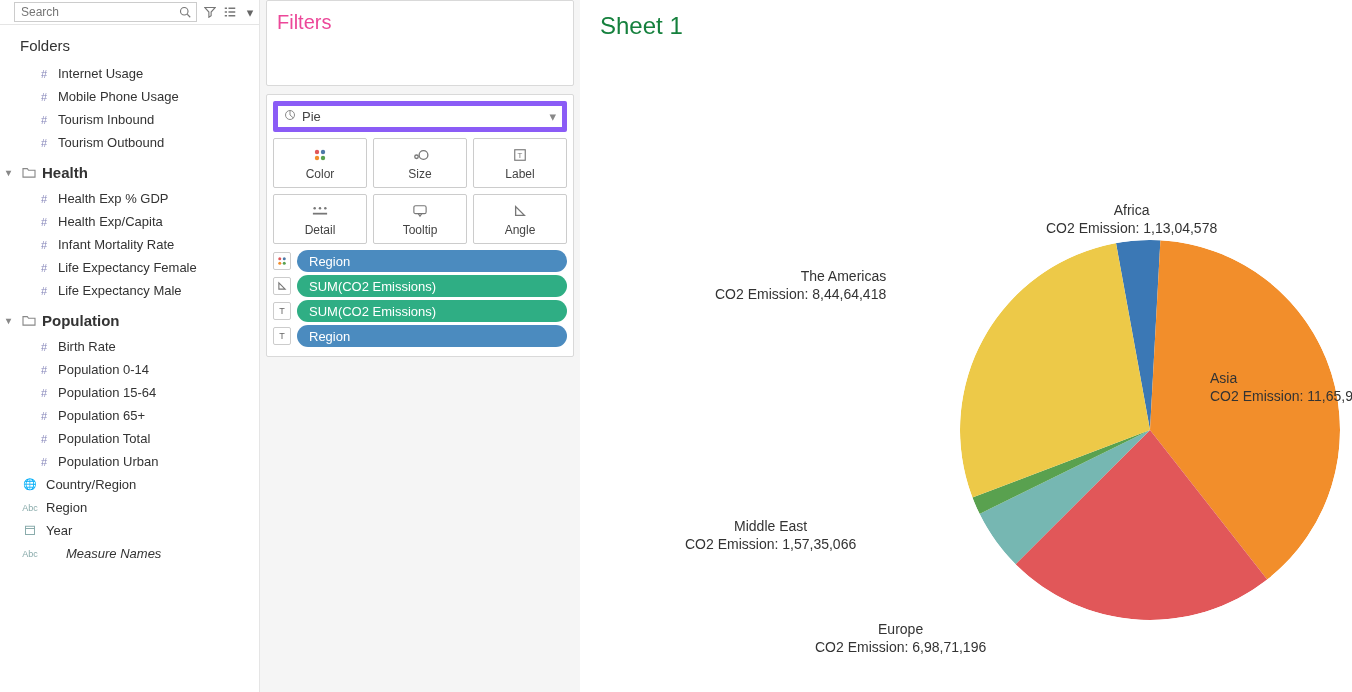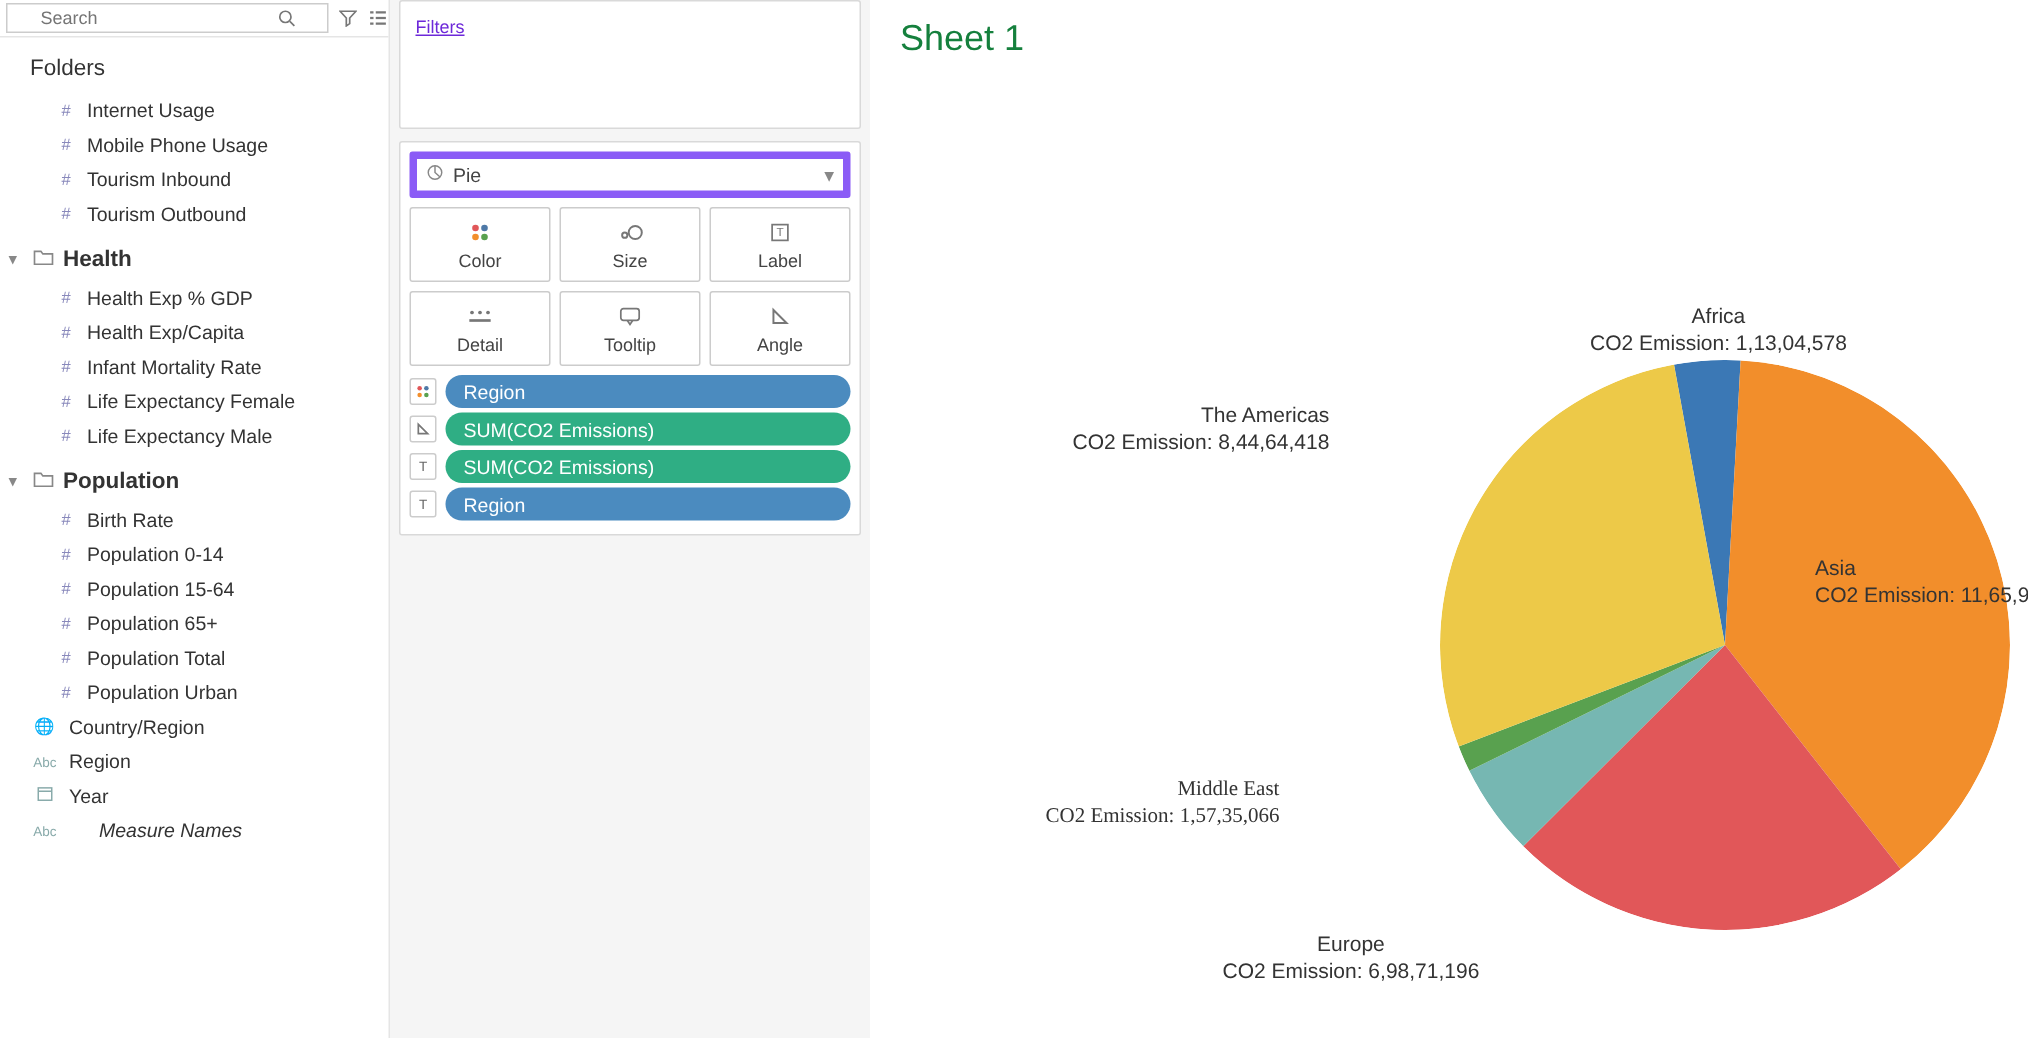--- a/index.html
+++ b/index.html
@@ -27,22 +27,23 @@
     align-items: center;
     padding: 2px 4px;
     border-bottom: 1px solid #e5e5e5;
   }
   .search-box {
     flex: 1;
     display: flex;
     align-items: center;
     border: 1px solid #ccc;
     height: 20px;
-    padding: 0 20px;
+    padding: 0 4px;
     background: #fff;
+    margin-left: 10px;
   }
   .search-box input {
     flex: 1;
     border: none;
     outline: none;
     font-size: 12px;
     color: #666;
     background: transparent;
   }
   .icon-small { width: 14px; height: 14px; display: inline-flex; align-items: center; justify-content: center; color: #666; }
@@ -91,23 +92,22 @@
     flex-direction: column;
     gap: 8px;
   }
   .card {
     background: #fff;
     border: 1px solid #d9d9d9;
     border-radius: 2px;
   }
   .card-header {
     padding: 10px 10px;
-    font-size: 12px;
-    color: #6d28d9;
-    text-decoration: underline;
+    font-size: 20px;
+    color: #ec4899;
   }
   .card.filters { height: 86px; }
   .marks-body { padding: 6px; }
   .mark-type-select {
     display: flex;
     align-items: center;
     border: 5px solid #8b5cf6;
     border-radius: 2px;
     padding: 3px 6px;
     font-size: 13px;
@@ -462,33 +462,33 @@
 
   <svg class="pie-wrap" id="pie-svg" viewBox="0 0 100 100">
       <path d="M 50 50 L 41.048521328708794 0.8078153605939278 A 50 50 0 0 1 52.73993303513775 0.07512877369676119 Z" fill="#3b78b5"></path>
       <path d="M 50 50 L 52.73993303513775 0.07512877369676119 A 50 50 0 0 1 80.84131833069067 89.35496263020718 Z" fill="#f28e2b"></path>
       <path d="M 50 50 L 80.84131833069067 89.35496263020718 A 50 50 0 0 1 14.598446412705933 85.30906404318793 Z" fill="#e15759"></path>
       <path d="M 50 50 L 14.598446412705933 85.30906404318793 A 50 50 0 0 1 5.136083036845804 72.07326334557727 Z" fill="#76b7b2"></path>
       <path d="M 50 50 L 5.136083036845804 72.07326334557727 A 50 50 0 0 1 3.2716115773570067 67.78925842812465 Z" fill="#59a14f"></path>
       <path d="M 50 50 L 3.2716115773570067 67.78925842812465 A 50 50 0 0 1 41.048521328708794 0.8078153605939278 Z" fill="#edc948"></path>
     </svg>
 
-  <div class="pie-label" style="left:480px; top:202px;">
+  <div class="pie-label" style="left:466px; top:202px;">
     <div>Africa</div>
     <div>CO2 Emission: 1,13,04,578</div>
   </div>
   <div class="pie-label" style="left:630px; top:370px; text-align:left;">
     <div>Asia</div>
     <div>CO2 Emission: 11,65,98,578</div>
   </div>
   <div class="pie-label" style="left:235px; top:621px;">
     <div>Europe</div>
     <div>CO2 Emission: 6,98,71,196</div>
   </div>
-  <div class="pie-label" style="left:117px; top:518px; text-align:right;font-family:Liberation Serif, serif;">
+  <div class="pie-label" style="left:105px; top:518px; text-align:center;">
     <div>Middle East</div>
     <div>CO2 Emission: 1,57,35,066</div>
   </div>
   <div class="pie-label" style="left:135px; top:268px; text-align:right;">
     <div>The Americas</div>
     <div>CO2 Emission: 8,44,64,418</div>
   </div>
 </div>
 
 </body></html>

